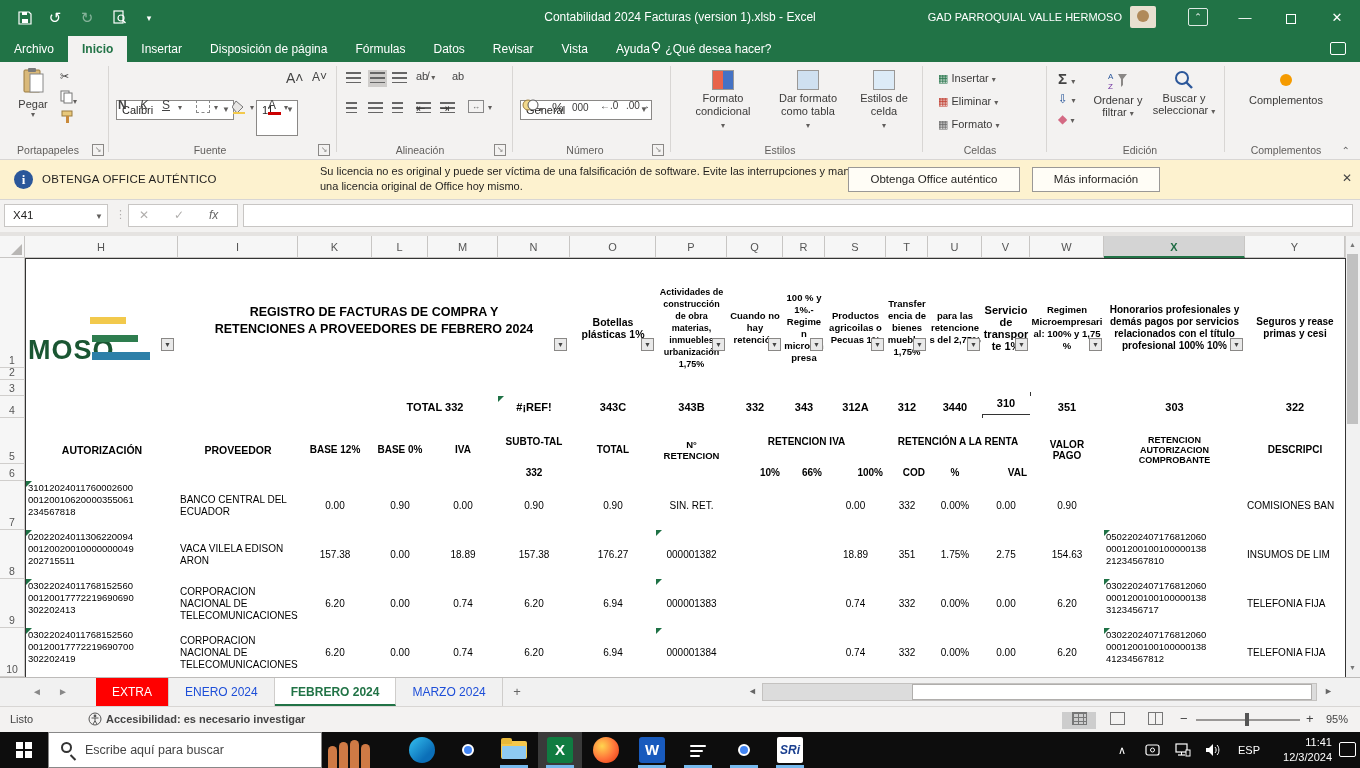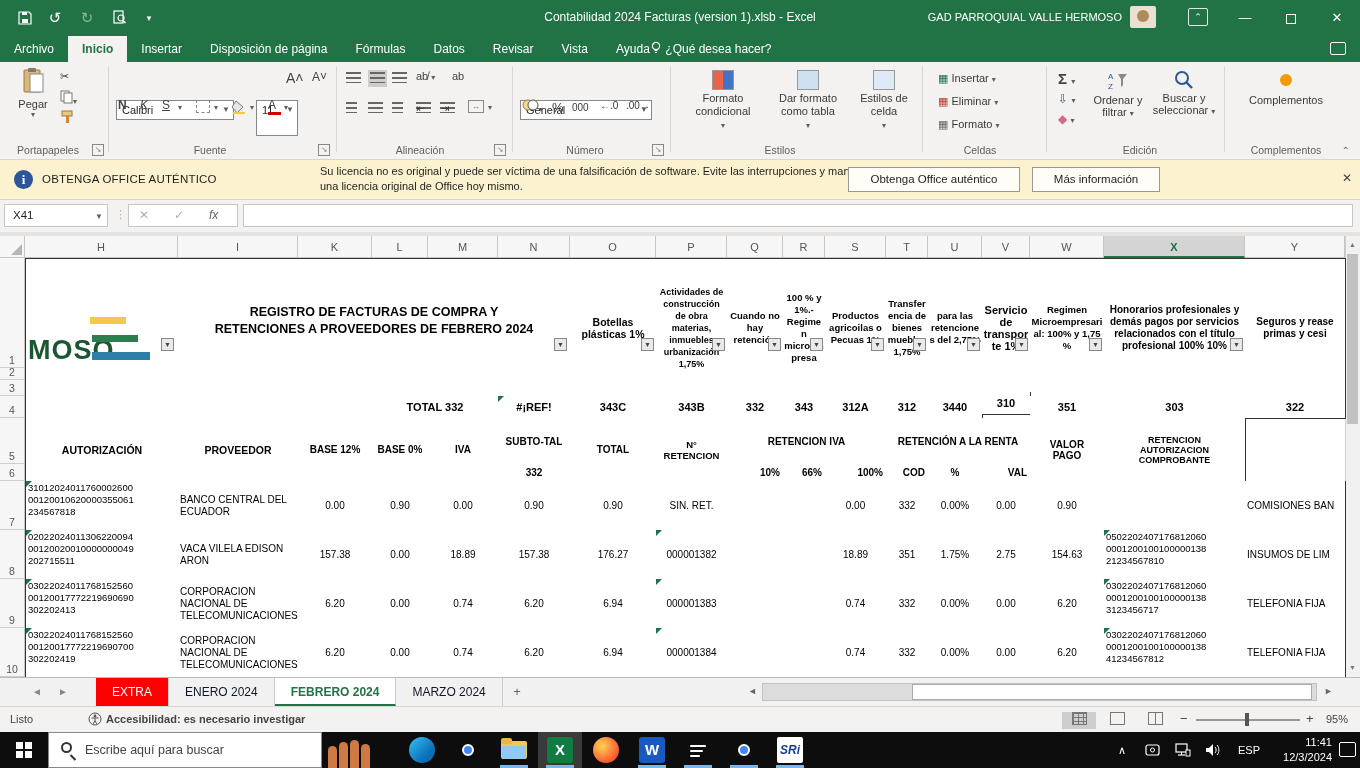--- a/index.html
+++ b/index.html
@@ -77,21 +77,21 @@
   .tri:before { content:""; position:absolute; left:0; top:0; border-right:6px solid transparent; border-top:6px solid #1e7145; z-index:3; }
   .cell { position:absolute; }
   .fdrop { position:absolute; width:13px; height:13px; background:#e9e9e9; border:1px solid #8a8886; font-size:7px; color:#444; text-align:center; line-height:12px; z-index:4; }
   #vscroll { left:1345px; top:0; width:15px; height:441px; background:#f1f1f1; border-left:1px solid #d0cecc; }
   .varr { left:1346px; width:13px; height:16px; font-size:7px; color:#777; text-align:center; line-height:16px; }
   #vthumb { left:1347px; top:18px; width:11px; height:170px; background:#c1c1c1; }
 
   
   #sheetbar { left:0; top:677px; width:1360px; height:29px; background:#f1f1f1; border-top:1px solid #bdbbb9; font-size:12px; }
   .snav { top:8px; font-size:10px; color:#888; }
-  .stab { top:0; height:28px; line-height:28px; padding:0 16px; color:#0f172a; border-right:1px solid #cfcdcb; display:inline-block; }
+  .stab { top:0; height:28px; line-height:28px; padding:0 16px; color:#1d4ed8; border-right:1px solid #cfcdcb; display:inline-block; }
   .stab.red { background:#ff0000; color:#fff; }
   .stab.active { background:#fff; color:#217346; font-weight:bold; border-bottom:2px solid #217346; }
   #newsheet { top:5px; width:18px; height:18px; border-radius:50%; color:#666; font-size:13px; text-align:center; line-height:17px; }
   #hscroll { top:5px; left:762px; width:555px; height:18px; background:#dcdcdc; border:1px solid #c4c2c0; }
   #hthumb { top:6px; left:912px; width:400px; height:16px; background:#fff; border:1px solid #b0aeac; }
   .harr { top:8px; font-size:9px; color:#666; }
 
   
   #statusbar { left:0; top:706px; width:1360px; height:26px; background:#f3f2f1; border-top:1px solid #d8d6d4; font-size:11px; color:#444; }
   .viewic { top:5px; width:34px; height:17px; text-align:center; }
@@ -446,20 +446,21 @@
     <div class="abs cell hd ral" style="left: 825px; top: 228px; width: 62px; height: 18px;">100%</div>
     <div class="abs cell hd" style="left: 886px; top: 182px; width: 145px; height: 47px; font-size: 10px;">RETENCIÓN A LA RENTA</div>
     <div class="abs cell hd ral" style="left: 886px; top: 228px; width: 43px; height: 18px;">COD</div>
     <div class="abs cell hd" style="left: 928px; top: 228px; width: 55px; height: 18px;">%</div>
     <div class="abs cell hd ral" style="left: 982px; top: 228px; width: 49px; height: 18px;">VAL</div>
     <div class="abs cell hd" style="left: 1030px; top: 182px; width: 75px; height: 64px; font-size: 10px;">VALOR
 PAGO</div>
     <div class="abs cell hd" style="left: 1104px; top: 182px; width: 142px; height: 64px; font-size: 9px;">RETENCION
 AUTORIZACION
 COMPROBANTE</div>
+    <div class="abs cell hd" style="left: 1245px; top: 182px; width: 101px; height: 64px; font-size: 10px;">DESCRIPCI</div>
     <div class="abs cell txt tri" style="left: 25px; top: 245px; width: 154px; height: 50px; border-left: 1px solid rgb(51, 51, 51);">31012024011760002600
 00120010620000355061
 234567818</div>
     <div class="abs cell txt" style="left: 178px; top: 245px; width: 121px; height: 50px; font-size: 10px; display: flex; align-items: center; white-space: normal;">BANCO CENTRAL DEL ECUADOR</div>
     <div class="abs cell num" style="left: 298px; top: 245px; width: 75px; height: 50px;">0.00</div>
     <div class="abs cell num" style="left: 372px; top: 245px; width: 57px; height: 50px;">0.90</div>
     <div class="abs cell num" style="left: 428px; top: 245px; width: 71px; height: 50px;">0.00</div>
     <div class="abs cell num" style="left: 498px; top: 245px; width: 73px; height: 50px;">0.90</div>
     <div class="abs cell num" style="left: 570px; top: 245px; width: 87px; height: 50px;">0.90</div>
     <div class="abs cell num" style="left: 656px; top: 245px; width: 72px; height: 50px;">SIN. RET.</div>

